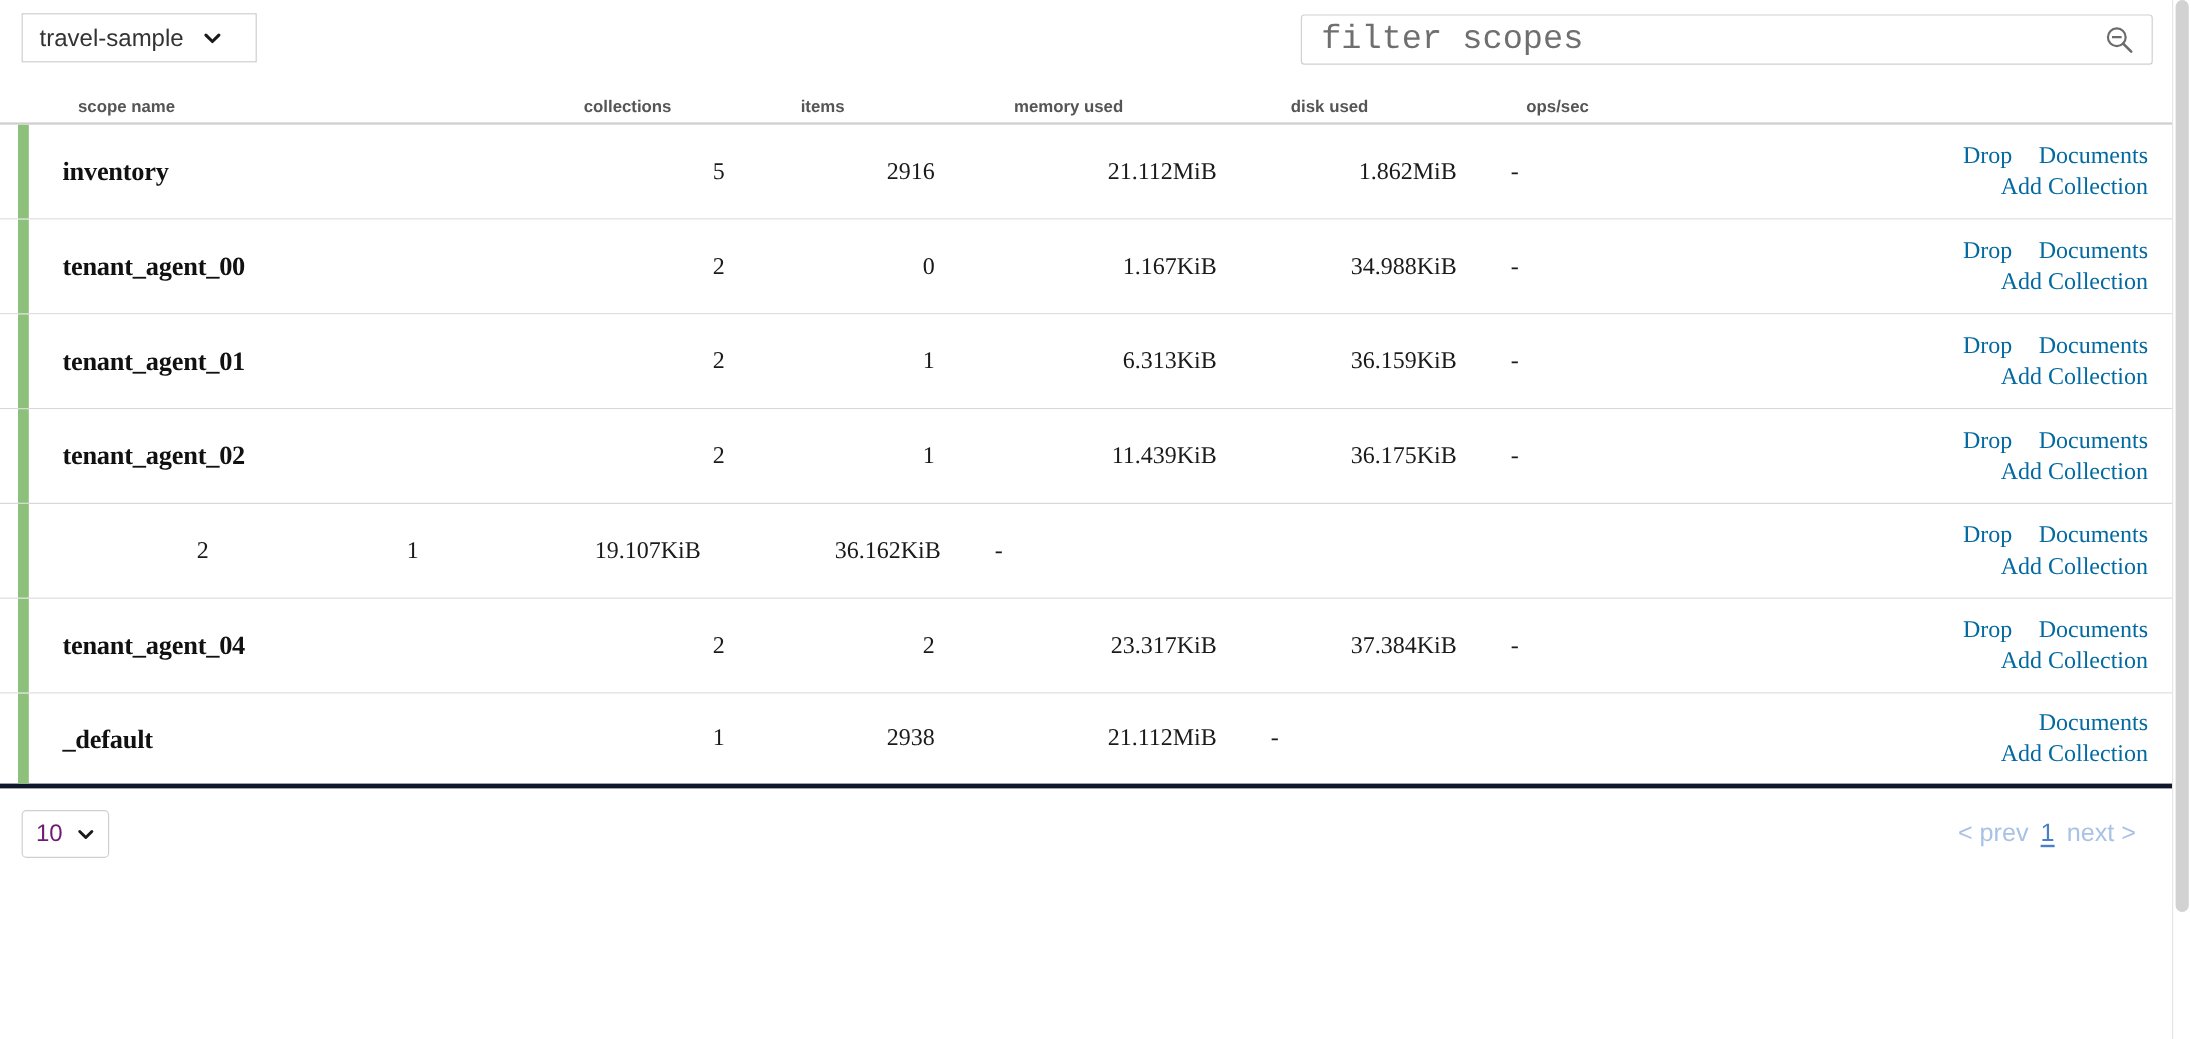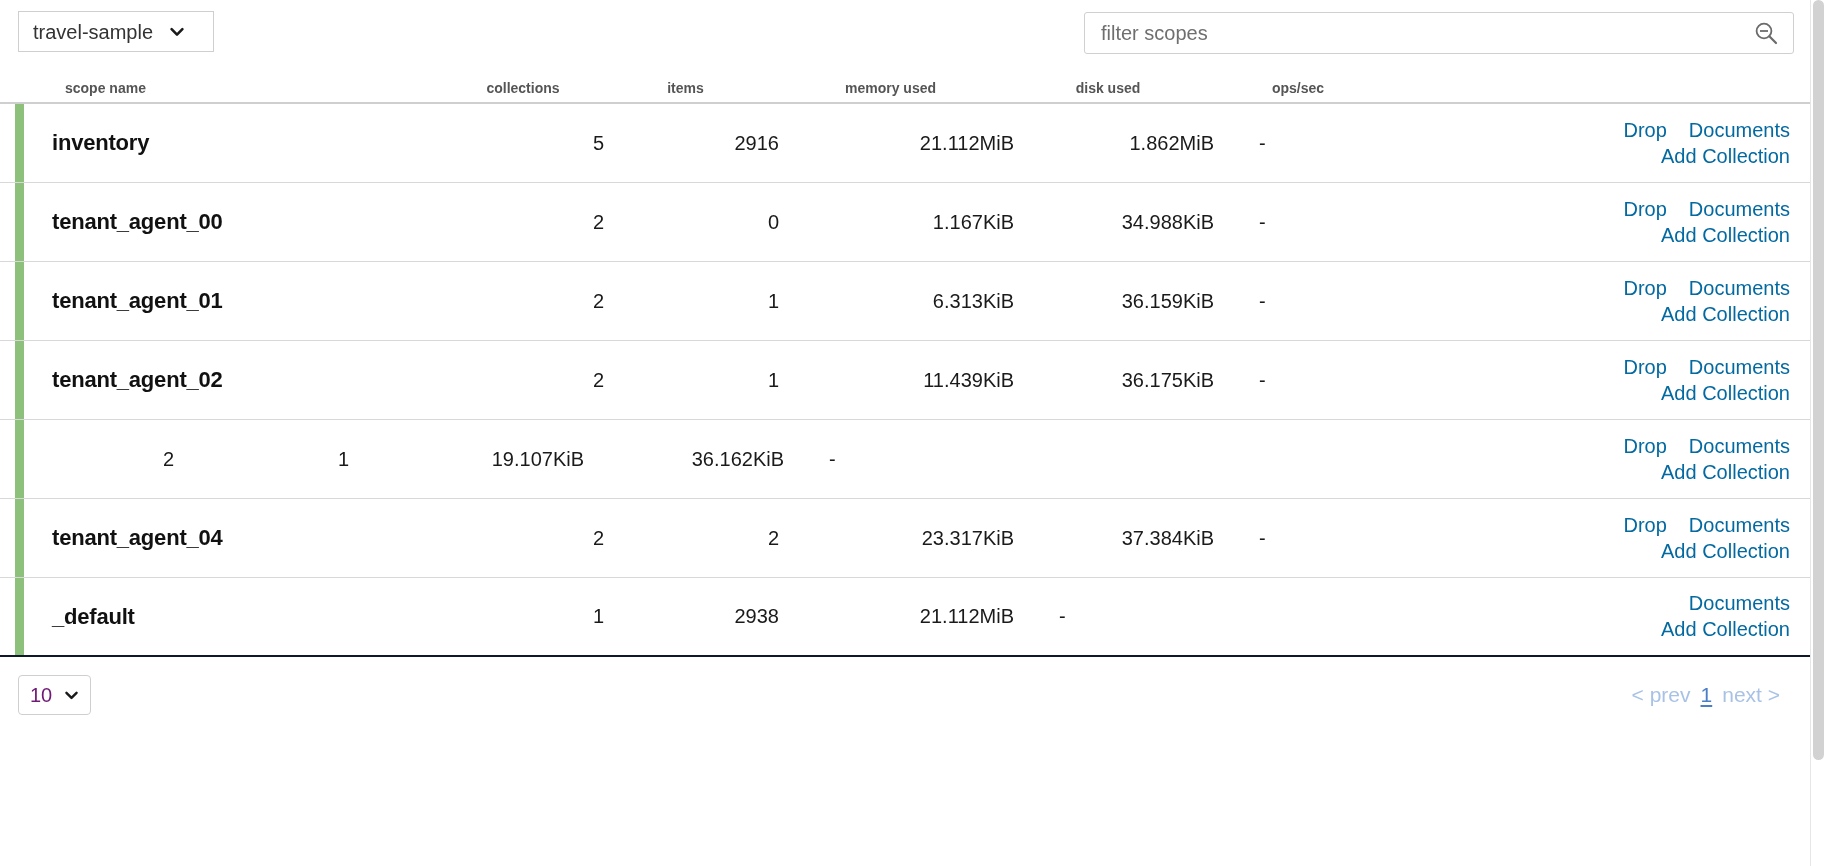--- a/index.html
+++ b/index.html
@@ -94,22 +94,22 @@
     border: 1px solid #d0d0d0;
     border-radius: 3px;
     background: #fff;
     display: flex;
     align-items: center;
   }
   .filter-input {
     border: 0;
     outline: none;
     background: transparent;
-    font-family: Liberation Sans, sans-serif;
-    font-size: 20px;
+    font-family: Liberation Mono, monospace;
+    font-size: 28px;
     color: #333;
     padding: 0 16px;
     flex: 1 1 auto;
     height: 100%;
   }
   .filter-input::placeholder { color: #6f6f6f; opacity: 1; }
   .filter-icon {
     flex: 0 0 auto;
     width: 34px;
     height: 34px;
@@ -164,22 +164,23 @@
     width: 100%;
   }
 
   .row {
     display: flex;
     align-items: stretch;
     min-height: 79px;
     border-bottom: 1px solid #d8d8d8;
     position: relative;
     background: #fff;
-  }
-  .row:last-of-type { border-bottom: 2px solid #0f172a; }
+    font-family: Liberation Serif, serif;
+  }
+  .row:last-of-type { border-bottom: 4px solid #0f172a; }
 
   .accent-bar {
     width: 9px;
     margin-left: 15px;
     background: #8dc07b;
     flex: 0 0 9px;
   }
 
   .cell {
     display: flex;

